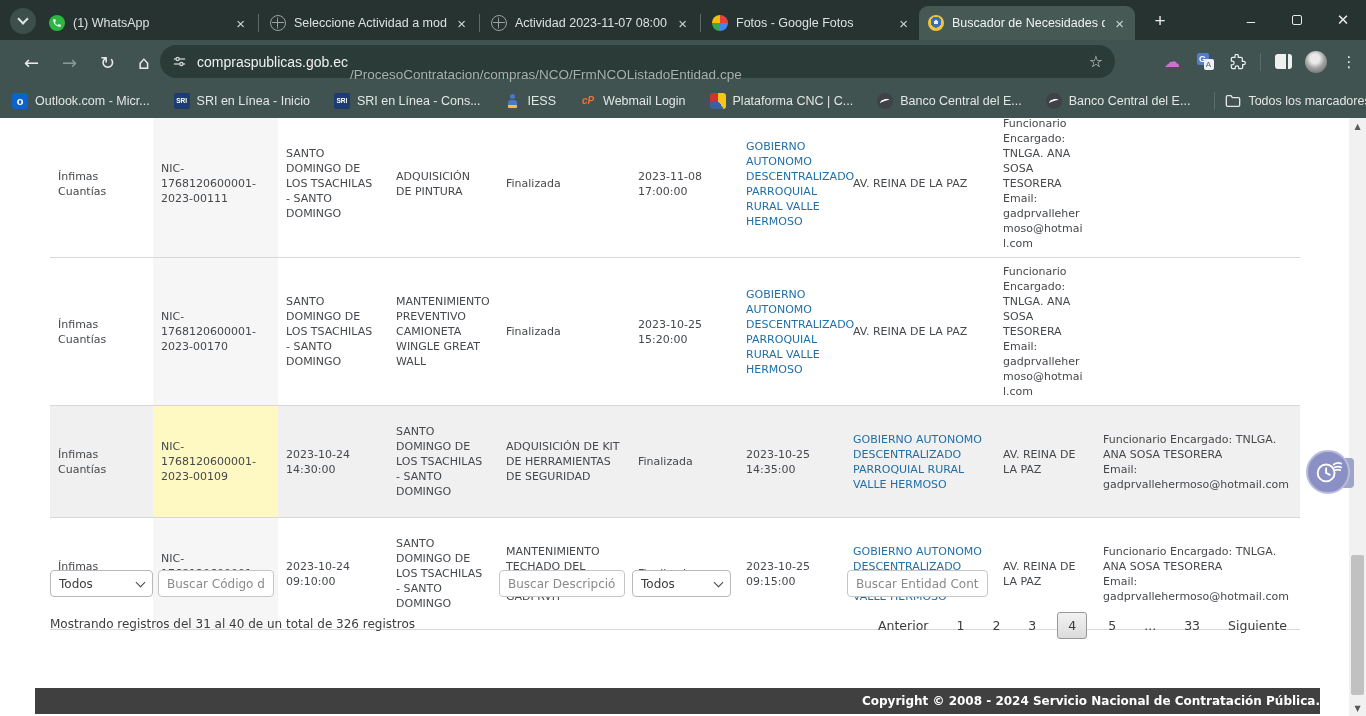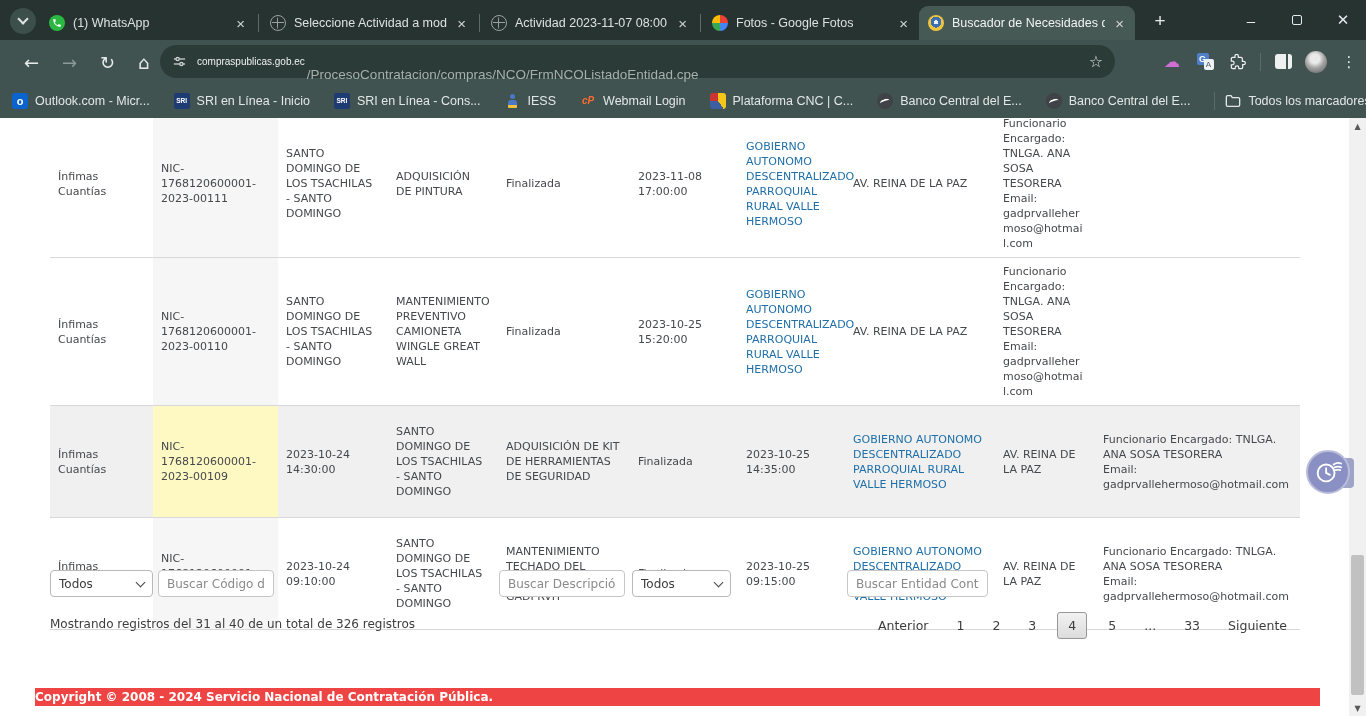--- a/index.html
+++ b/index.html
@@ -29,21 +29,21 @@
   .fav-globe::before { content:""; position:absolute; left:1px; right:1px; top:5.5px; height:1.5px; background:#9aa29f; }
   .fav-globe::after { content:""; position:absolute; left:5.5px; top:1px; bottom:1px; width:1.5px; background:#9aa29f; border-radius:50%; }
   .fav-photos { border-radius:50%; background:conic-gradient(#ea4335 0 25%, #4285f4 0 50%, #34a853 0 75%, #fbbc04 0 100%); }
   .fav-crest { border-radius:50%; background:radial-gradient(circle at 50% 45%, #e8f0f8 0 17%, #3d6fb4 18% 45%, #f0c33c 46% 78%, #8a6d1f 79% 100%); }
 
   
   .toolbar { position:absolute; top:40px; left:0; width:1366px; height:43px; background:#405350; }
   .navico { position:absolute; top:50%; transform:translateY(-50%); color:#e6eae8; font-size:18px; font-family:"DejaVu Sans",sans-serif; }
   .navico.dim { color:#8b9a96; }
   .urlpill { position:absolute; left:160px; top:5px; width:955px; height:33px; border-radius:17px; background:#2b3b38; display:flex; align-items:center; padding:0 12px; gap:10px; }
-  .url-host { color:#eef1f0; font-size:10px; }
+  .url-host { color:#eef1f0; font-size:14px; }
   .url-path { color:#a6b0ad; font-size:13.5px; white-space:nowrap; overflow:hidden; flex:1;margin-top:25px; }
   .star { color:#d6dbd9; font-size:16px; font-family:"DejaVu Sans",sans-serif; }
   .tbar-right { position:absolute; right:6px; top:40px; height:43px; display:flex; align-items:center; gap:11px; }
   .ticon { width:22px; height:22px; display:flex; align-items:center; justify-content:center; }
   .cloud-ico { color:#cf6fd4; font-size:16px; font-family:"DejaVu Sans",sans-serif; }
   .translate-ico { position:relative; width:17px; height:17px; }
   .translate-ico .g { position:absolute; left:0; top:0; width:12px; height:12px; background:#4f7fc9; border-radius:2px; color:#fff; font-size:9px; font-weight:bold; display:flex; align-items:center; justify-content:center; }
   .translate-ico .a { position:absolute; right:0; bottom:0; width:10px; height:11px; background:#eef2f5; border-radius:2px; color:#53606a; font-size:8px; display:flex; align-items:center; justify-content:center; }
   .vsep { width:1px; height:18px; background:#5b6c68; }
   .sidepanel-ico { width:17px; height:15px; background:#eef1f0; border-radius:3px; position:relative; }
@@ -85,21 +85,21 @@
   .fsel .chev { width:7px; height:7px; border-right:1.6px solid #444; border-bottom:1.6px solid #444; transform:rotate(45deg); margin-top:-3px; margin-left:auto; }
   .finput { position:absolute; height:27px; border:1px solid #c6c6c6; border-radius:4px; padding:0 8px; font-size:12px; font-family:"DejaVu Sans",sans-serif; color:#444; background:#fff; }
   .finput::placeholder { color:#8a8a8a; }
 
   .summary { position:absolute; top:499px; left:50px; font-size:12px; color:#3d3d3d; }
 
   .pagination { position:absolute; top:494px; right:72px; display:flex; align-items:center; gap:14px; font-size:12.5px; color:#3d3d3d; }
   .pg { padding:5px 7px; }
   .pg.active { border:1px solid #979797; border-radius:3px; background:linear-gradient(#f2f2f2,#dcdcdc); padding:5px 10px; }
 
-  .footerbar { position:absolute; top:570px; left:35px; width:1285px; height:18px; background:#ef4444; display:flex; align-items:center; justify-content:flex-start; }
+  .footerbar { position:absolute; top:570px; left:35px; width:1285px; height:26px; background:#404040; display:flex; align-items:center; justify-content:flex-end; }
   .footerbar span { color:#fff; font-size:12px; font-weight:bold; }
 
   
   .scrollbar { position:absolute; right:0; top:0; width:17px; height:598px; background:#f1f1f1; }
   .sb-arrow { position:absolute; left:0; width:17px; height:16px; display:flex; align-items:center; justify-content:center; color:#5a5a5a; font-size:8px; font-family:"DejaVu Sans",sans-serif; }
   .sb-thumb { position:absolute; left:2px; top:437px; width:13px; height:140px; background:#c1c1c1; border-radius:2px; }
 
   
   .float-widget { position:absolute; left:1306px; top:332px; width:46px; height:46px; }
   .float-widget .tabbg { position:absolute; left:22px; top:8px; width:26px; height:30px; background:rgba(130,136,185,.75); border-radius:4px; }
@@ -260,21 +260,21 @@
         <div class="tcell">
           <div>Funcionario Encargado: TNLGA. ANA SOSA TESORERA</div>
           <div>Email:</div>
           <div class="contact-email">gadprvallehermoso@hotmail.com</div>
         </div>
       </div>
 
       <div class="trow">
         <div class="tcell">Ínfimas Cuantías</div>
         <div class="tcell cell-code">
-            <span>NIC-1768120600001-2023-00110</span>
+            <span>NIC-1768120600001-2023-00170</span>
           </div>
         <div class="tcell">SANTO DOMINGO DE LOS TSACHILAS - SANTO DOMINGO</div>
         <div class="tcell">MANTENIMIENTO PREVENTIVO CAMIONETA WINGLE GREAT WALL</div>
         <div class="tcell">Finalizada</div>
         <div class="tcell">2023-10-25 15:20:00</div>
         <div class="tcell cell-entity">GOBIERNO AUTONOMO DESCENTRALIZADO PARROQUIAL RURAL VALLE HERMOSO</div>
         <div class="tcell">AV. REINA DE LA PAZ</div>
         <div class="tcell">
           <div>Funcionario Encargado: TNLGA. ANA SOSA TESORERA</div>
           <div>Email:</div>

